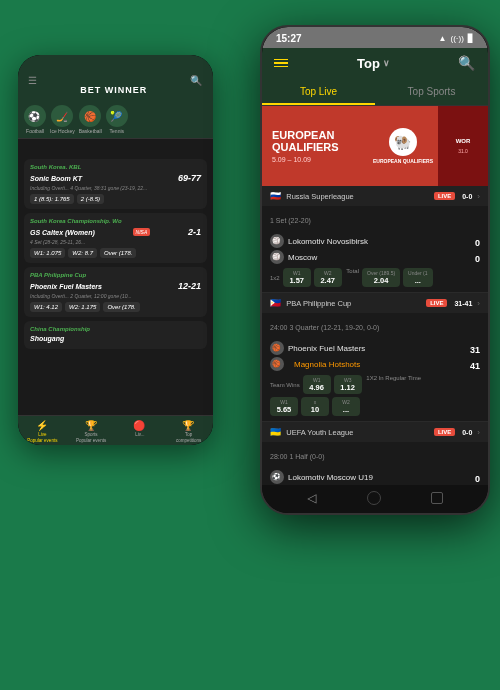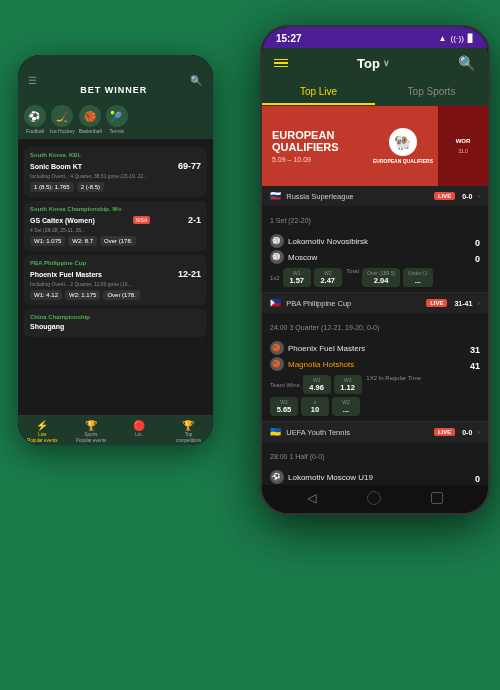--- a/index.html
+++ b/index.html
@@ -75,21 +75,22 @@
       font-size: 10px;
     }
     .sport-icon-label {
       color: #aaa;
       font-size: 5px;
     }
     .back-content {
       flex: 1;
       overflow: hidden;
       background: #1a1a1a;
-      padding: 8px 6px;
+      padding: 20px 6px;
+      font-style: italic;
     }
     .back-match-card {
       background: #222;
       border-radius: 6px;
       padding: 5px 6px;
       margin-bottom: 4px;
     }
     .back-match-league {
       color: #4caf50;
       font-size: 6px;
@@ -171,21 +172,21 @@
     .phone-front-inner {
       width: 100%;
       height: 100%;
       background: #111;
       border-radius: 26px;
       overflow: hidden;
       display: flex;
       flex-direction: column;
     }
     .front-status-bar {
-      background: #4c1d95;
+      background: #737373;
       display: flex;
       align-items: center;
       justify-content: space-between;
       padding: 6px 14px 4px;
     }
     .status-time {
       color: #fff;
       font-size: 10px;
       font-weight: 600;
     }
@@ -408,20 +409,21 @@
       font-size: 7px;
       overflow: hidden;
     }
     .team-name {
       color: #e0e0e0;
       font-size: 8px;
       font-weight: 500;
     }
     .team-name.highlight {
       color: #ff9900;
+      margin-left: 6px;
     }
     .team-score {
       color: #fff;
       font-size: 9px;
       font-weight: bold;
       min-width: 20px;
       text-align: right;
     }
     .odds-row {
       display: flex;
@@ -747,21 +749,21 @@
                   <span class="odd-value">...</span>
                 </div>
               </div>
             </div>
           </div>
         </div>
 
         <div class="match-section">
           <div class="section-header">
             <span class="league-flag">🇺🇦</span>
-            <span class="league-name">UEFA Youth Tennis</span>
+            <span class="league-name">UEFA Youth League</span>
             <span class="live-badge">LIVE</span>
             <span class="score-badge">&nbsp;0-0</span>
             <span class="section-arrow">›</span>
           </div>
           <div style="padding: 3px 8px 2px; background:#1a1a1a;">
             <span style="color:#888; font-size:7px;">28:00 1 Half (0-0)</span>
           </div>
           <div class="match-row">
             <div class="match-team-row">
               <div class="match-team">

